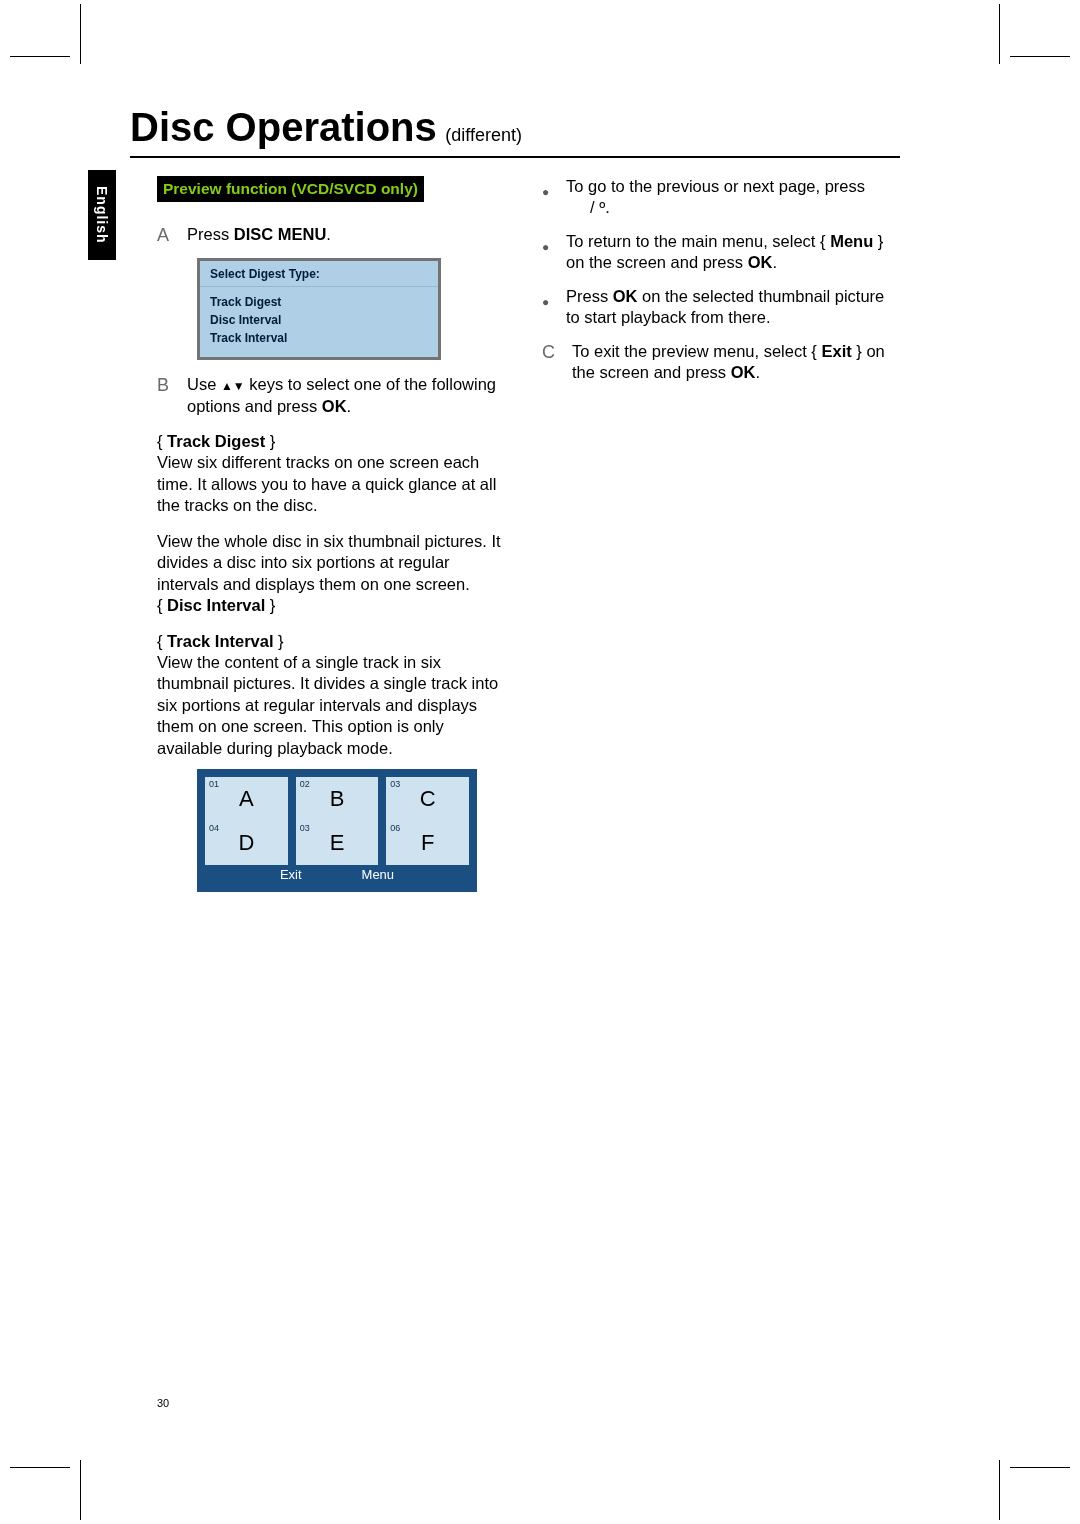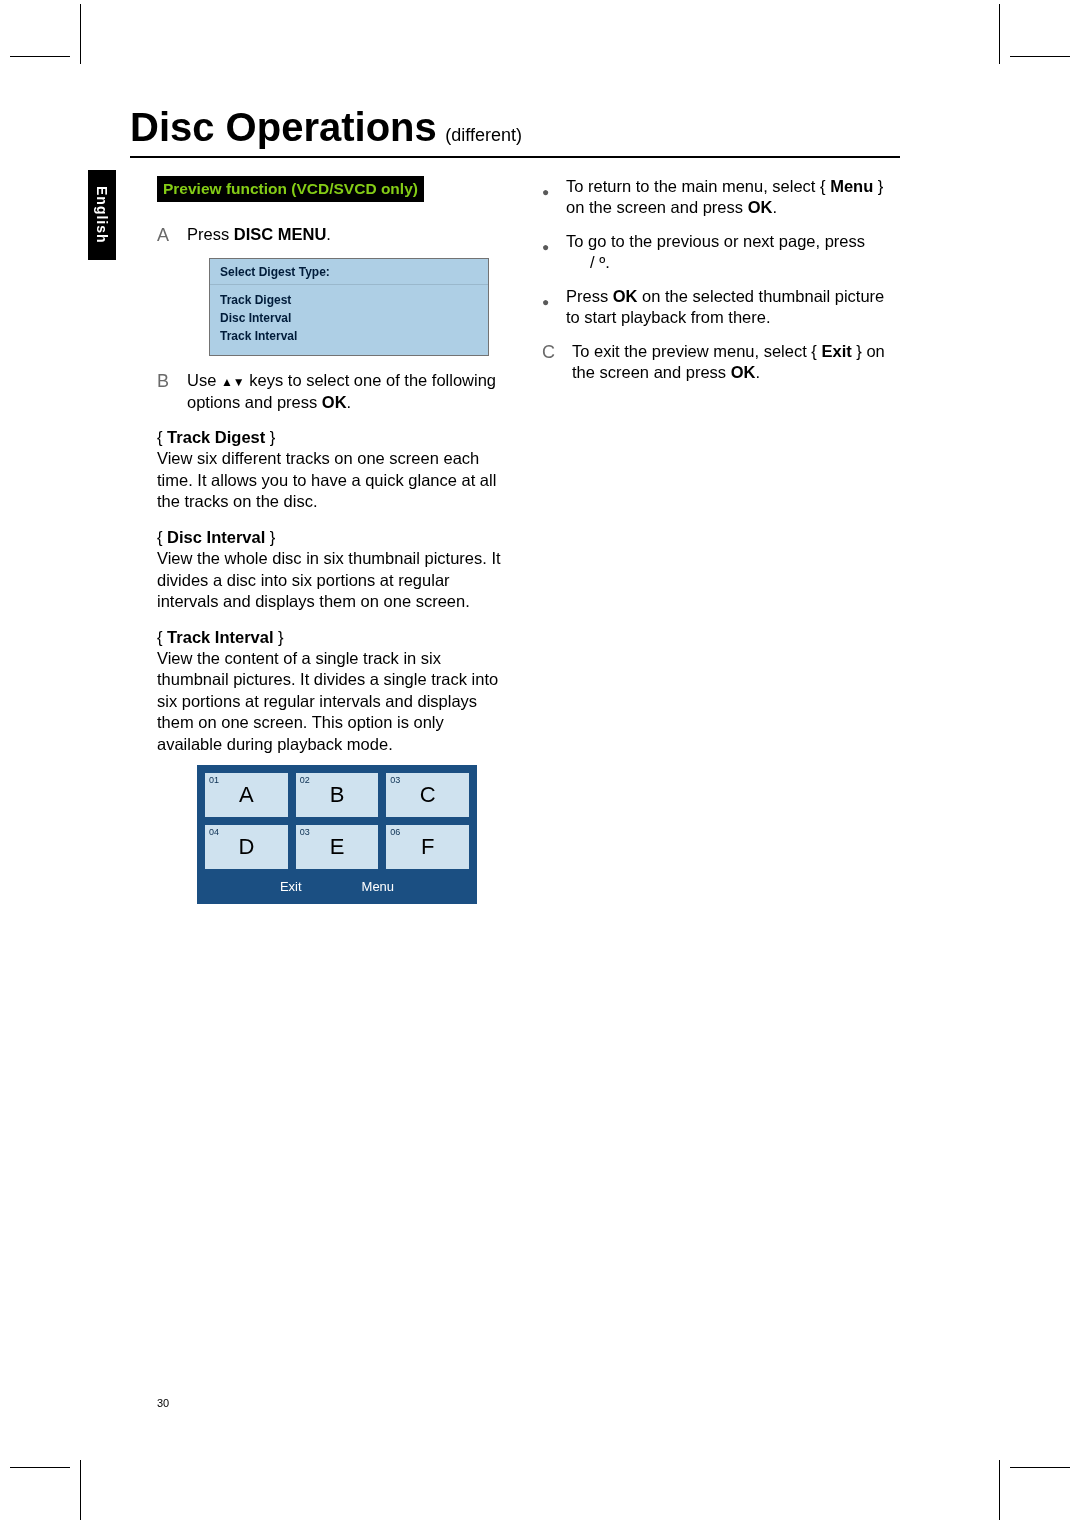--- a/index.html
+++ b/index.html
@@ -70,25 +70,25 @@
     padding: 3px 6px;
     display: inline-block;
     margin-bottom: 8px;
   }
 
   .step { display: flex; gap: 10px; margin-top: 14px; }
   .step-label { font-family: Arial, sans-serif; font-size: 18px; width: 20px; flex-shrink: 0; color: #6a6a6a; }
   .step-body { flex: 1; }
 
   .digest-box {
-    margin-left: 52px;
+    margin-left: 40px;
     margin-top: 10px;
     margin-bottom: 6px;
-    width: 280px;
-    border: 1px solid #737373;
+    width: 244px;
+    border: 3px solid #737373;
     background: #aecfe5;
   }
   .digest-header {
     font-size: 12px;
     font-weight: bold;
     padding: 6px 10px 4px;
     border-bottom: 1px solid #9ab8cc;
     color: #001c3a;
   }
   .digest-items {
@@ -104,21 +104,21 @@
   .opt-block { margin-top: 14px; }
   .opt-name { font-weight: bold; }
 
   .thumb-grid {
     margin-left: 40px;
     margin-top: 10px;
     width: 280px;
     background: #1b4f82;
     padding: 8px 8px 0;
   }
-  .thumb-row { display: flex; gap: 8px; margin-bottom: 8px; }
+  .thumb-row { display: flex; gap: 8px; margin-bottom: 0; }
   .thumb {
     flex: 1;
     height: 44px;
     background: #cfe2ef;
     position: relative;
     display: flex;
     align-items: center;
     justify-content: center;
   }
   .thumb-num {
@@ -209,22 +209,22 @@
           <div class="step-body">
             <span>Use </span><span class="arrow-up"></span><span class="arrow-down"></span><span> keys to select one of the following options and press </span><strong>OK</strong><span>.</span>
           </div>
         </div>
 
         <div class="opt-block">
           <div>{ <span class="opt-name">Track Digest</span> }</div>
           <div>View six different tracks on one screen each time.  It allows you to have a quick glance at all the tracks on the disc.</div>
         </div>
         <div class="opt-block">
+          <div>View the whole disc in six thumbnail pictures.  It divides a disc into six portions at regular intervals and displays them on one screen.</div>
           <div>{ <span class="opt-name">Disc Interval</span> }</div>
-          <div>View the whole disc in six thumbnail pictures.  It divides a disc into six portions at regular intervals and displays them on one screen.</div>
         </div>
         <div class="opt-block">
           <div>{ <span class="opt-name">Track Interval</span> }</div>
           <div>View the content of a single track in six thumbnail pictures.  It divides a single track into six portions at regular intervals and displays them on one screen.   This option is only available during playback mode.</div>
         </div>
 
         <div class="thumb-grid">
           <div class="thumb-row">
             <div class="thumb">
                 <span class="thumb-num">01</span>
@@ -254,38 +254,38 @@
               </div>
           </div>
           <div class="thumb-menu">
             <span>Exit</span>
             <span>Menu</span>
           </div>
         </div>
       </div>
 
       <div class="col">
-        <div class="bullet-row">
-          <div class="bullet-dot"></div>
-          <div class="bullet-body">
-            <span>To return to the main menu, select { </span><strong>Menu</strong><span> } on the screen and press </span><strong>OK</strong><span>.</span>
-          </div>
-        </div>
-
         <div class="bullet-row">
           <div class="bullet-dot"></div>
           <div class="bullet-body">
             <span>To go to the previous or next page, press</span>
             <div class="sub-indent"><span class="prevnext"></span><span>.</span></div>
           </div>
         </div>
 
         <div class="bullet-row">
           <div class="bullet-dot"></div>
           <div class="bullet-body">
+            <span>To return to the main menu, select { </span><strong>Menu</strong><span> } on the screen and press </span><strong>OK</strong><span>.</span>
+          </div>
+        </div>
+
+        <div class="bullet-row">
+          <div class="bullet-dot"></div>
+          <div class="bullet-body">
             <span>Press </span><strong>OK</strong><span> on the selected thumbnail picture to start playback from there.</span>
           </div>
         </div>
 
         <div class="step" style="margin-top:6px">
           <div class="step-label">C</div>
           <div class="step-body">
             <span>To exit the preview menu, select { </span><strong>Exit</strong><span> } on the screen and press </span><strong>OK</strong><span>.</span>
           </div>
         </div>

